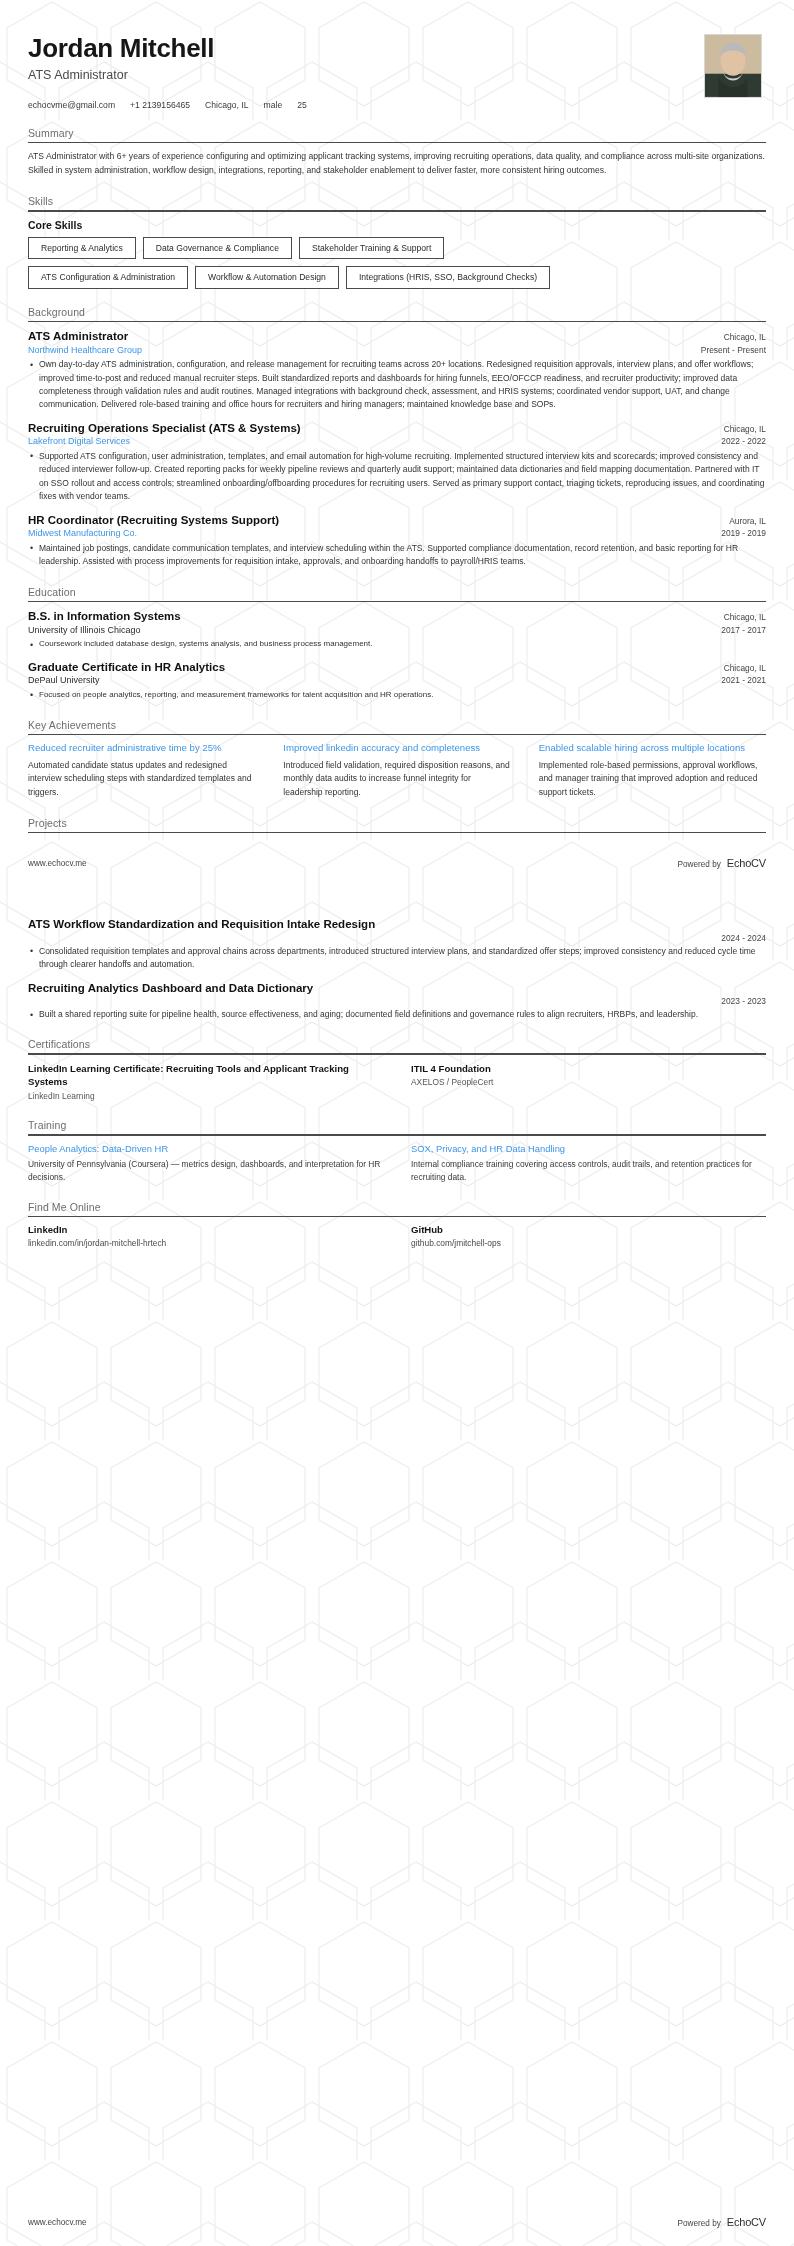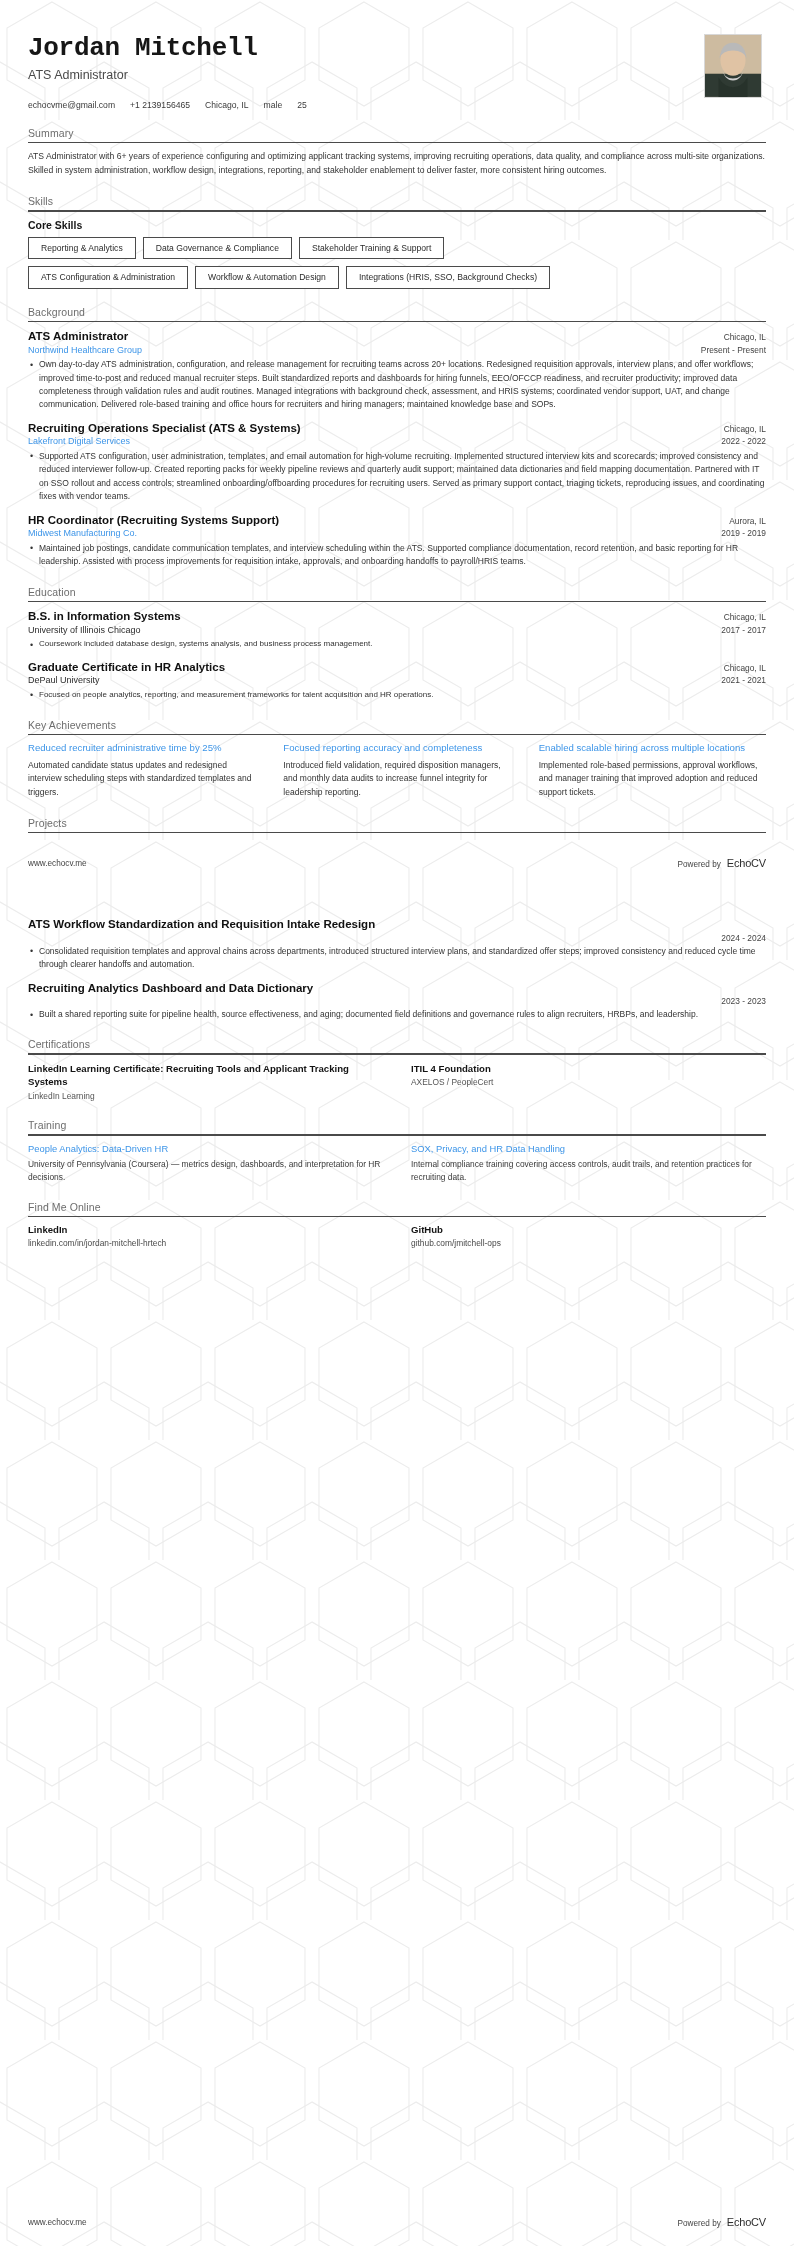--- a/index.html
+++ b/index.html
@@ -46,21 +46,20 @@
     padding-top: 30px;
   }
   .header-left { padding-top: 4px; }
 
   .name {
     font-size: 26px;
     font-weight: bold;
     letter-spacing: -0.3px;
     color: #161616;
     line-height: 1.15;
-    font-family: Liberation Mono, monospace;
   }
   .job-title {
     font-size: 12.5px;
     color: #4a4a4a;
     margin-top: 4px;
   }
   .contact-line {
     font-size: 8.6px;
     color: #3b3b3b;
     margin-top: 18px;
@@ -413,22 +412,22 @@
 
     <div class="section">
       <div class="section-title">Key Achievements</div>
       <div class="section-rule"></div>
       <div class="ach-grid">
         <div>
           <div class="ach-title">Reduced recruiter administrative time by 25%</div>
           <div class="ach-desc">Automated candidate status updates and redesigned interview scheduling steps with standardized templates and triggers.</div>
         </div>
         <div>
-          <div class="ach-title">Focused reporting accuracy and completeness</div>
-          <div class="ach-desc">Introduced field validation, required disposition managers, and monthly data audits to increase funnel integrity for leadership reporting.</div>
+          <div class="ach-title">Improved linkedin accuracy and completeness</div>
+          <div class="ach-desc">Introduced field validation, required disposition reasons, and monthly data audits to increase funnel integrity for leadership reporting.</div>
         </div>
         <div>
           <div class="ach-title">Enabled scalable hiring across multiple locations</div>
           <div class="ach-desc">Implemented role-based permissions, approval workflows, and manager training that improved adoption and reduced support tickets.</div>
         </div>
       </div>
     </div>
 
     <div class="section">
       <div class="section-title">Projects</div>

